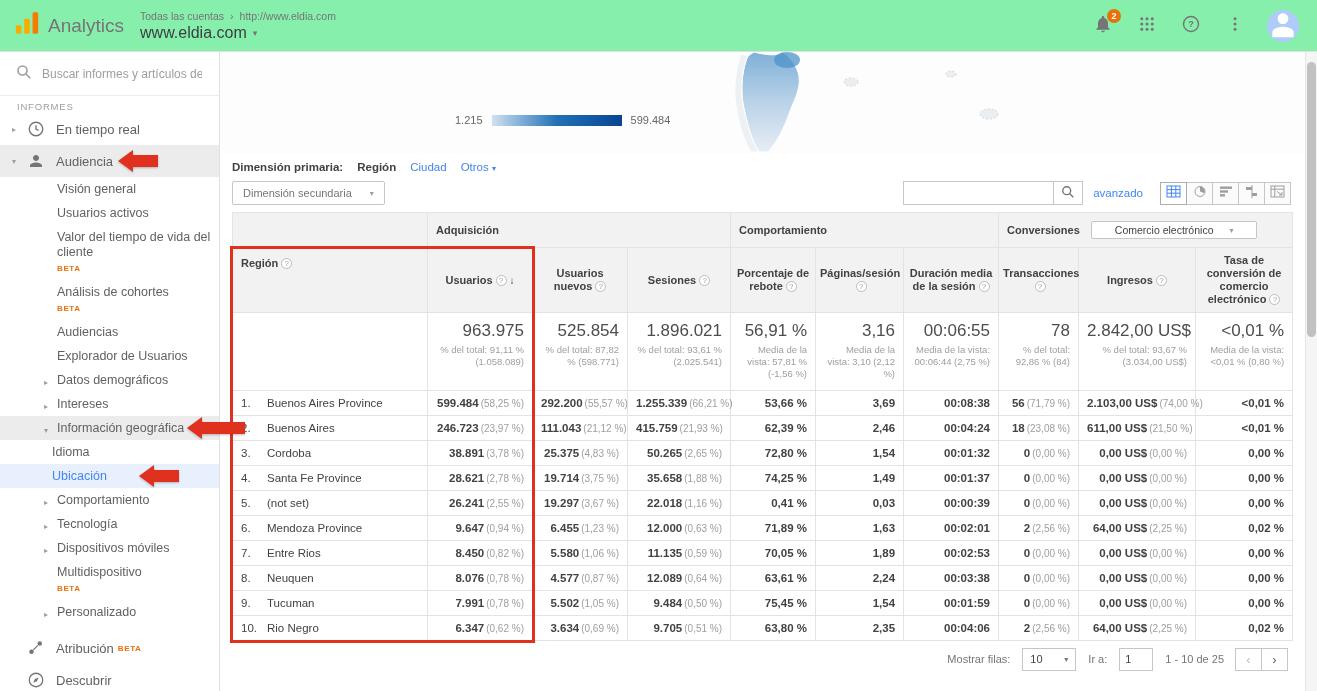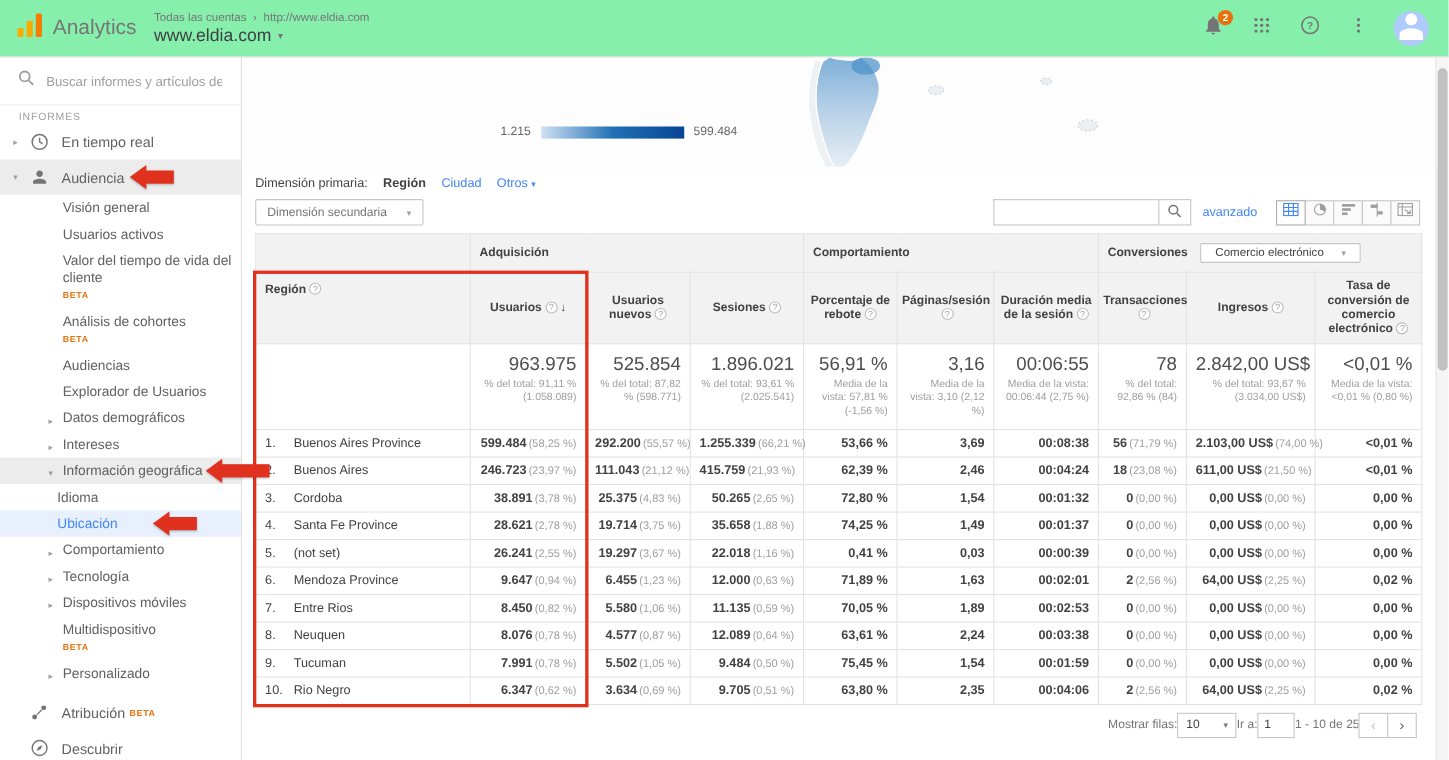--- a/index.html
+++ b/index.html
@@ -35,21 +35,21 @@
 .beta{display:block;color:#e8710a;font-size:8px;font-weight:bold;letter-spacing:.6px;margin-top:1px}
 .beta.inline{display:inline-block;margin-left:4px;vertical-align:4px}
 .nav-gap{height:8px}
 
 .main{position:absolute;top:52px;left:221px;right:12px;bottom:0;background:#fff;overflow:hidden}
 .map-area{position:relative;height:102px;background:#fdfdfd}
 .map-svg{position:absolute;left:300px;top:0}
 .legend{position:absolute;left:234px;top:62px;display:flex;align-items:center;gap:9px;font-size:11px;color:#666}
 .grad{width:130px;height:11px;background:linear-gradient(to right,#cfe1f2,#2171b5,#084594)}
 .dim-row{display:flex;align-items:center;padding:7px 0 5px 11px;font-size:11.5px}
-.dim-label{font-weight:normal;color:#424242}
+.dim-label{font-weight:bold;color:#424242}
 .dim-opt{margin-left:14px;color:#4285f4;cursor:pointer}
 .dim-opt.active{color:#424242;font-weight:bold;cursor:default}
 .ocaret{font-size:8px}
 .ctl-row{display:flex;align-items:center;padding:3px 14px 7px 11px}
 .btn-sec{display:inline-flex;align-items:center;gap:18px;border:1px solid #c6c6c6;border-radius:2px;background:#fff;color:#757575;font-size:11px;padding:5px 10px;cursor:pointer;font-family:inherit}
 .btn-sec .ocaret{color:#9e9e9e}
 .rtools{margin-left:auto;display:flex;align-items:center}
 .sinput{width:150px;height:24px;border:1px solid #c6c6c6;border-right:none;padding:0 6px;font-size:11px;outline:none}
 .sbtn{width:30px;height:24px;border:1px solid #c6c6c6;background:#fff;display:flex;align-items:center;justify-content:center;color:#757575;cursor:pointer}
 .adv{margin-left:10px;font-size:11.5px;color:#4285f4;cursor:pointer}
@@ -57,33 +57,33 @@
 .vbtn{width:27px;height:23px;border:1px solid #c6c6c6;margin-left:-1px;background:#fbfbfb;display:flex;align-items:center;justify-content:center;color:#9e9e9e;cursor:pointer}
 .vbtn.active{color:#4285f4;background:#fff;position:relative;z-index:1;border-color:#adadad}
 
 .report{margin-left:11px;width:1060px;border-collapse:collapse;table-layout:fixed;font-size:11.5px}
 .report th,.report td{border:1px solid #e3e3e3}
 th.grp{background:#f2f2f2;text-align:left;font-size:11px;color:#424242;padding:8px 8px;font-weight:bold}
 th.thr{background:#f2f2f2;vertical-align:middle;text-align:left;padding-left:8px;font-size:11px;font-weight:bold;color:#424242}
 th.met{background:#f2f2f2;font-size:11px;color:#424242;padding:6px 4px;text-align:center;vertical-align:middle;font-weight:bold;line-height:13px}
 .help{display:inline-block;width:11px;height:11px;border:1px solid #bcbcbc;border-radius:50%;color:#9e9e9e;font-size:8px;line-height:9px;text-align:center;margin-left:3px;vertical-align:1px;background:#fff;font-weight:normal}
 .sortarr{font-size:10px;margin-left:3px;color:#424242}
-.conv-sel{display:inline-flex;align-items:center;gap:16px;margin-left:8px;border:1px solid #c6c6c6;background:#fff;border-radius:2px;padding:2px 13px;font-weight:normal;font-size:10.5px;color:#424242;cursor:pointer}
+.conv-sel{display:inline-flex;align-items:center;gap:16px;margin-left:8px;border:1px solid #c6c6c6;background:#fff;border-radius:2px;padding:2px 23px;font-weight:normal;font-size:10.5px;color:#424242;cursor:pointer}
 .conv-sel .ocaret{color:#9e9e9e}
 tr.sumrow td{background:#fff;padding:8px 8px 10px;vertical-align:top;text-align:right}
 .sumval{font-size:17px;font-weight:normal;color:#4d4d4d;white-space:nowrap}
 .sumsub{font-size:9.5px;color:#9e9e9e;margin-top:3px;line-height:12px}
 tbody.data td{padding:6px 8px;background:#fff;color:#424242}
 td.creg .rank{display:inline-block;width:26px;color:#424242}
 td.creg .rname{color:#424242;cursor:pointer}
 td.num{text-align:right;white-space:nowrap}
 td.num .v{font-weight:bold}
 td.num .pct{color:#9e9e9e;font-size:10px;margin-left:2px}
 
-.tfoot{display:flex;align-items:center;justify-content:flex-end;gap:0;height:36px;padding-right:4px;font-size:11px;color:#757575;margin-left:11px;width:1060px}
+.tfoot{display:flex;align-items:center;justify-content:flex-end;gap:12px;height:36px;padding-right:4px;font-size:11px;color:#757575;margin-left:11px;width:1060px}
 .pgsel{display:inline-flex;align-items:center;justify-content:space-between;width:54px;height:23px;border:1px solid #c6c6c6;background:#fff;padding:0 7px;color:#424242;cursor:pointer}
 .pgsel .ocaret{color:#757575}
 .goto{width:34px;height:23px;border:1px solid #c6c6c6;padding:0 5px;font-size:11px;color:#424242;outline:none}
 .pbtns{display:flex}
 .pbtn{width:27px;height:23px;border:1px solid #c6c6c6;background:#fff;display:flex;align-items:center;justify-content:center;color:#bdbdbd;margin-left:-1px;cursor:pointer;font-size:13px}
 .pbtn.next{color:#616161}
 
 .scrollbar{position:absolute;top:52px;right:0;width:12px;bottom:0;background:#f5f5f5;border-left:1px solid #e6e6e6;z-index:8}
 .sthumb{position:absolute;left:1px;width:9px;top:10px;height:275px;background:#c1c1c1;border-radius:5px}
 

